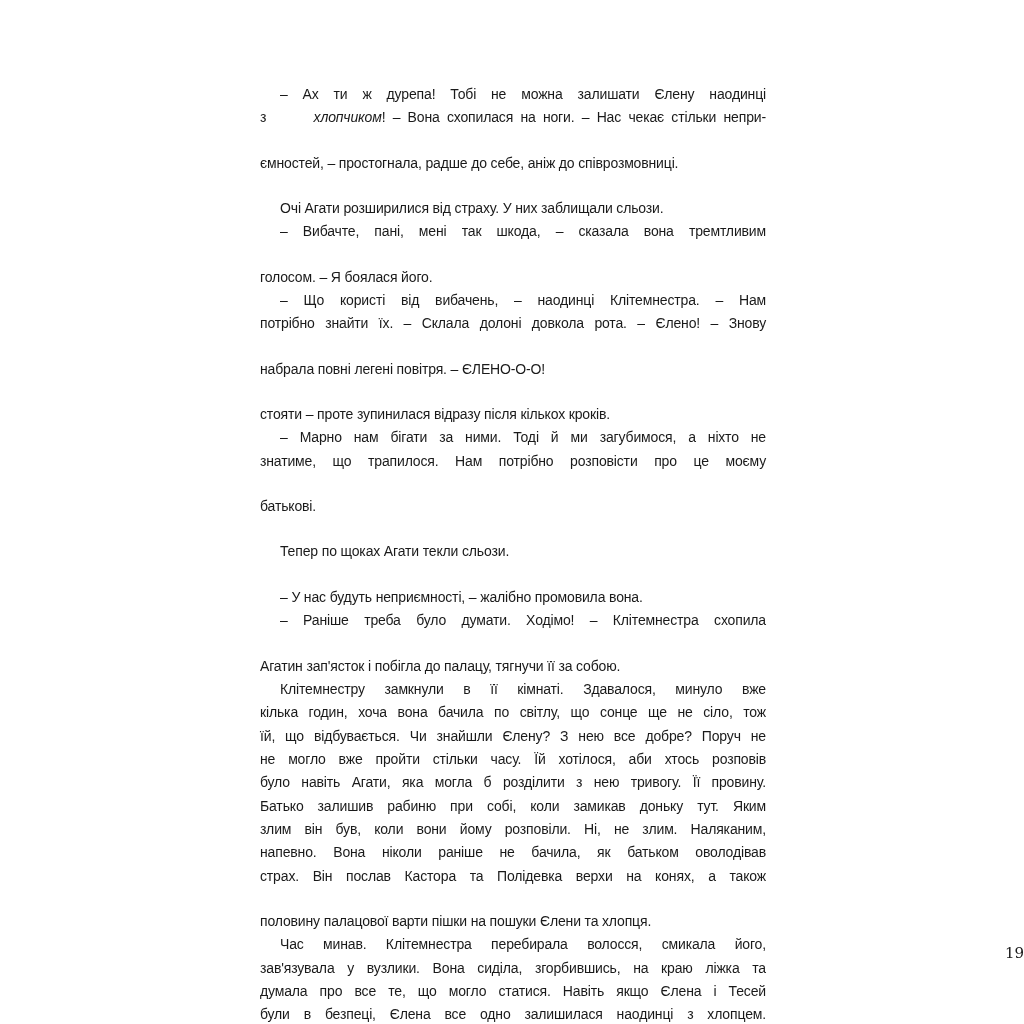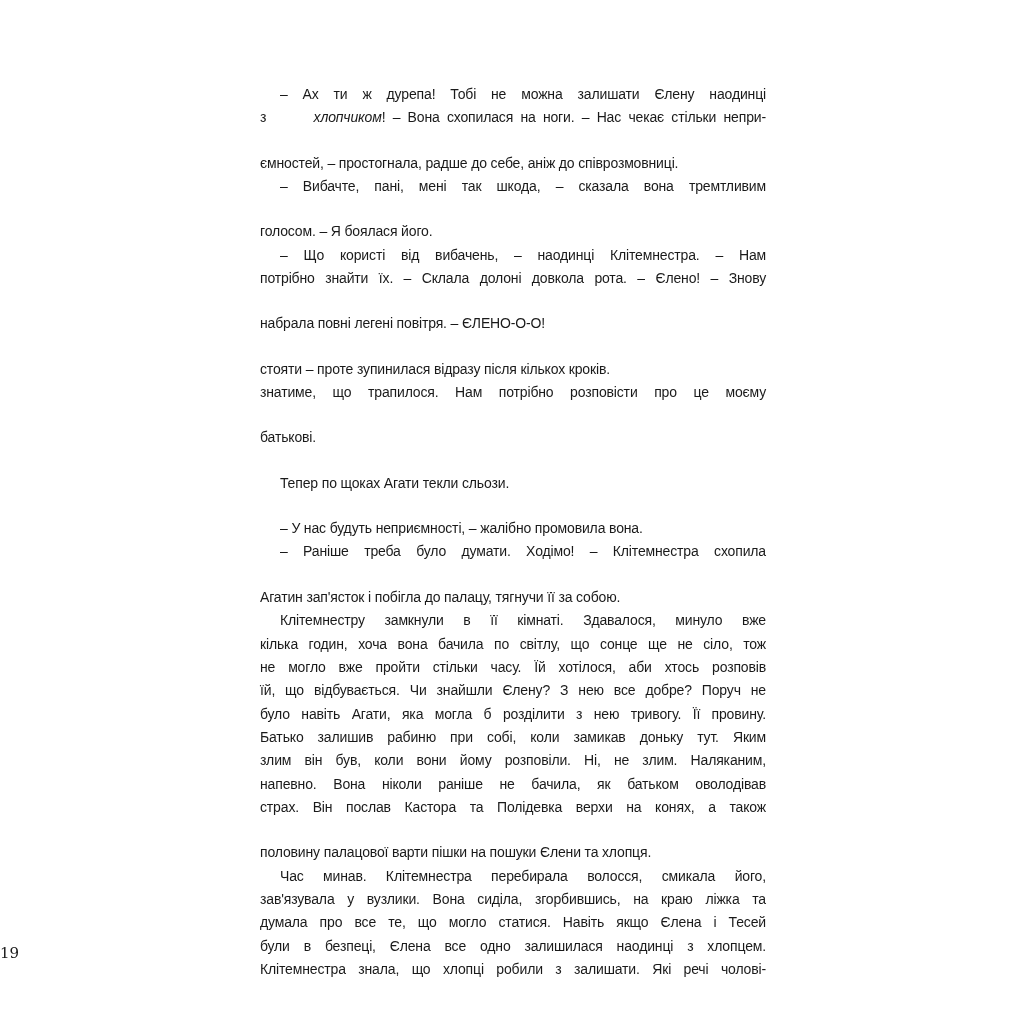--- a/index.html
+++ b/index.html
@@ -41,59 +41,61 @@
     }
     .it {
       font-style: italic;
       margin-left: 40px;
     }
     .page-number {
       position: absolute;
       left: 0;
       width: 1024px;
       top: 944px;
-      text-align: left;
+      text-align: right;
       font-family: "DejaVu Serif", "Liberation Serif", serif;
       font-size: 15px;
       color: #1a1a1a;
     }
   </style>
 </head>
 <body>
 
 <div class="page">
 
   <span class="line indent">– Ах ти ж дурепа! Тобі не можна залишати Єлену наодинці</span>
   <span class="line"><span>з </span><span class="it">хлопчиком</span><span>! – Вона схопилася на ноги. – Нас чекає стільки непри-</span></span>
   <span class="line last">ємностей, – простогнала, радше до себе, аніж до співрозмовниці.</span>
 
+  <span class="line indent last">Очі Агати розширилися від страху. У них заблищали сльози.</span>
 
   <span class="line indent">– Вибачте, пані, мені так шкода, – сказала вона тремтливим</span>
   <span class="line last">голосом. – Я боялася його.</span>
 
   <span class="line indent">– Що користі від вибачень, – наодинці Клітемнестра. – Нам</span>
   <span class="line">потрібно знайти їх. – Склала долоні довкола рота. – Єлено! – Знову</span>
   <span class="line last">набрала повні легені повітря. – ЄЛЕНО-О-О!</span>
 
   <span class="line last">стояти – проте зупинилася відразу після кількох кроків.</span>
 
+  <span class="line indent">– Марно нам бігати за ними. Тоді й ми загубимося, а ніхто не</span>
   <span class="line">знатиме, що трапилося. Нам потрібно розповісти про це моєму</span>
   <span class="line last">батькові.</span>
 
   <span class="line indent last">Тепер по щоках Агати текли сльози.</span>
 
   <span class="line indent last">– У нас будуть неприємності, – жалібно промовила вона.</span>
 
   <span class="line indent">– Раніше треба було думати. Ходімо! – Клітемнестра схопила</span>
   <span class="line last">Агатин зап'ясток і побігла до палацу, тягнучи її за собою.</span>
 
   <span class="line indent">Клітемнестру замкнули в її кімнаті. Здавалося, минуло вже</span>
   <span class="line">кілька годин, хоча вона бачила по світлу, що сонце ще не сіло, тож</span>
+  <span class="line">їй, що відбувається. Чи знайшли Єлену? З нею все добре? Поруч не</span>
   <span class="line">не могло вже пройти стільки часу. Їй хотілося, аби хтось розповів</span>
-  <span class="line">їй, що відбувається. Чи знайшли Єлену? З нею все добре? Поруч не</span>
   <span class="line">було навіть Агати, яка могла б розділити з нею тривогу. Її провину.</span>
   <span class="line">Батько залишив рабиню при собі, коли замикав доньку тут. Яким</span>
   <span class="line">злим він був, коли вони йому розповіли. Ні, не злим. Наляканим,</span>
   <span class="line">напевно. Вона ніколи раніше не бачила, як батьком оволодівав</span>
   <span class="line">страх. Він послав Кастора та Полідевка верхи на конях, а також</span>
   <span class="line last">половину палацової варти пішки на пошуки Єлени та хлопця.</span>
 
   <span class="line indent">Час минав. Клітемнестра перебирала волосся, смикала його,</span>
   <span class="line">зав'язувала у вузлики. Вона сиділа, згорбившись, на краю ліжка та</span>
   <span class="line">думала про все те, що могло статися. Навіть якщо Єлена і Тесей</span>

